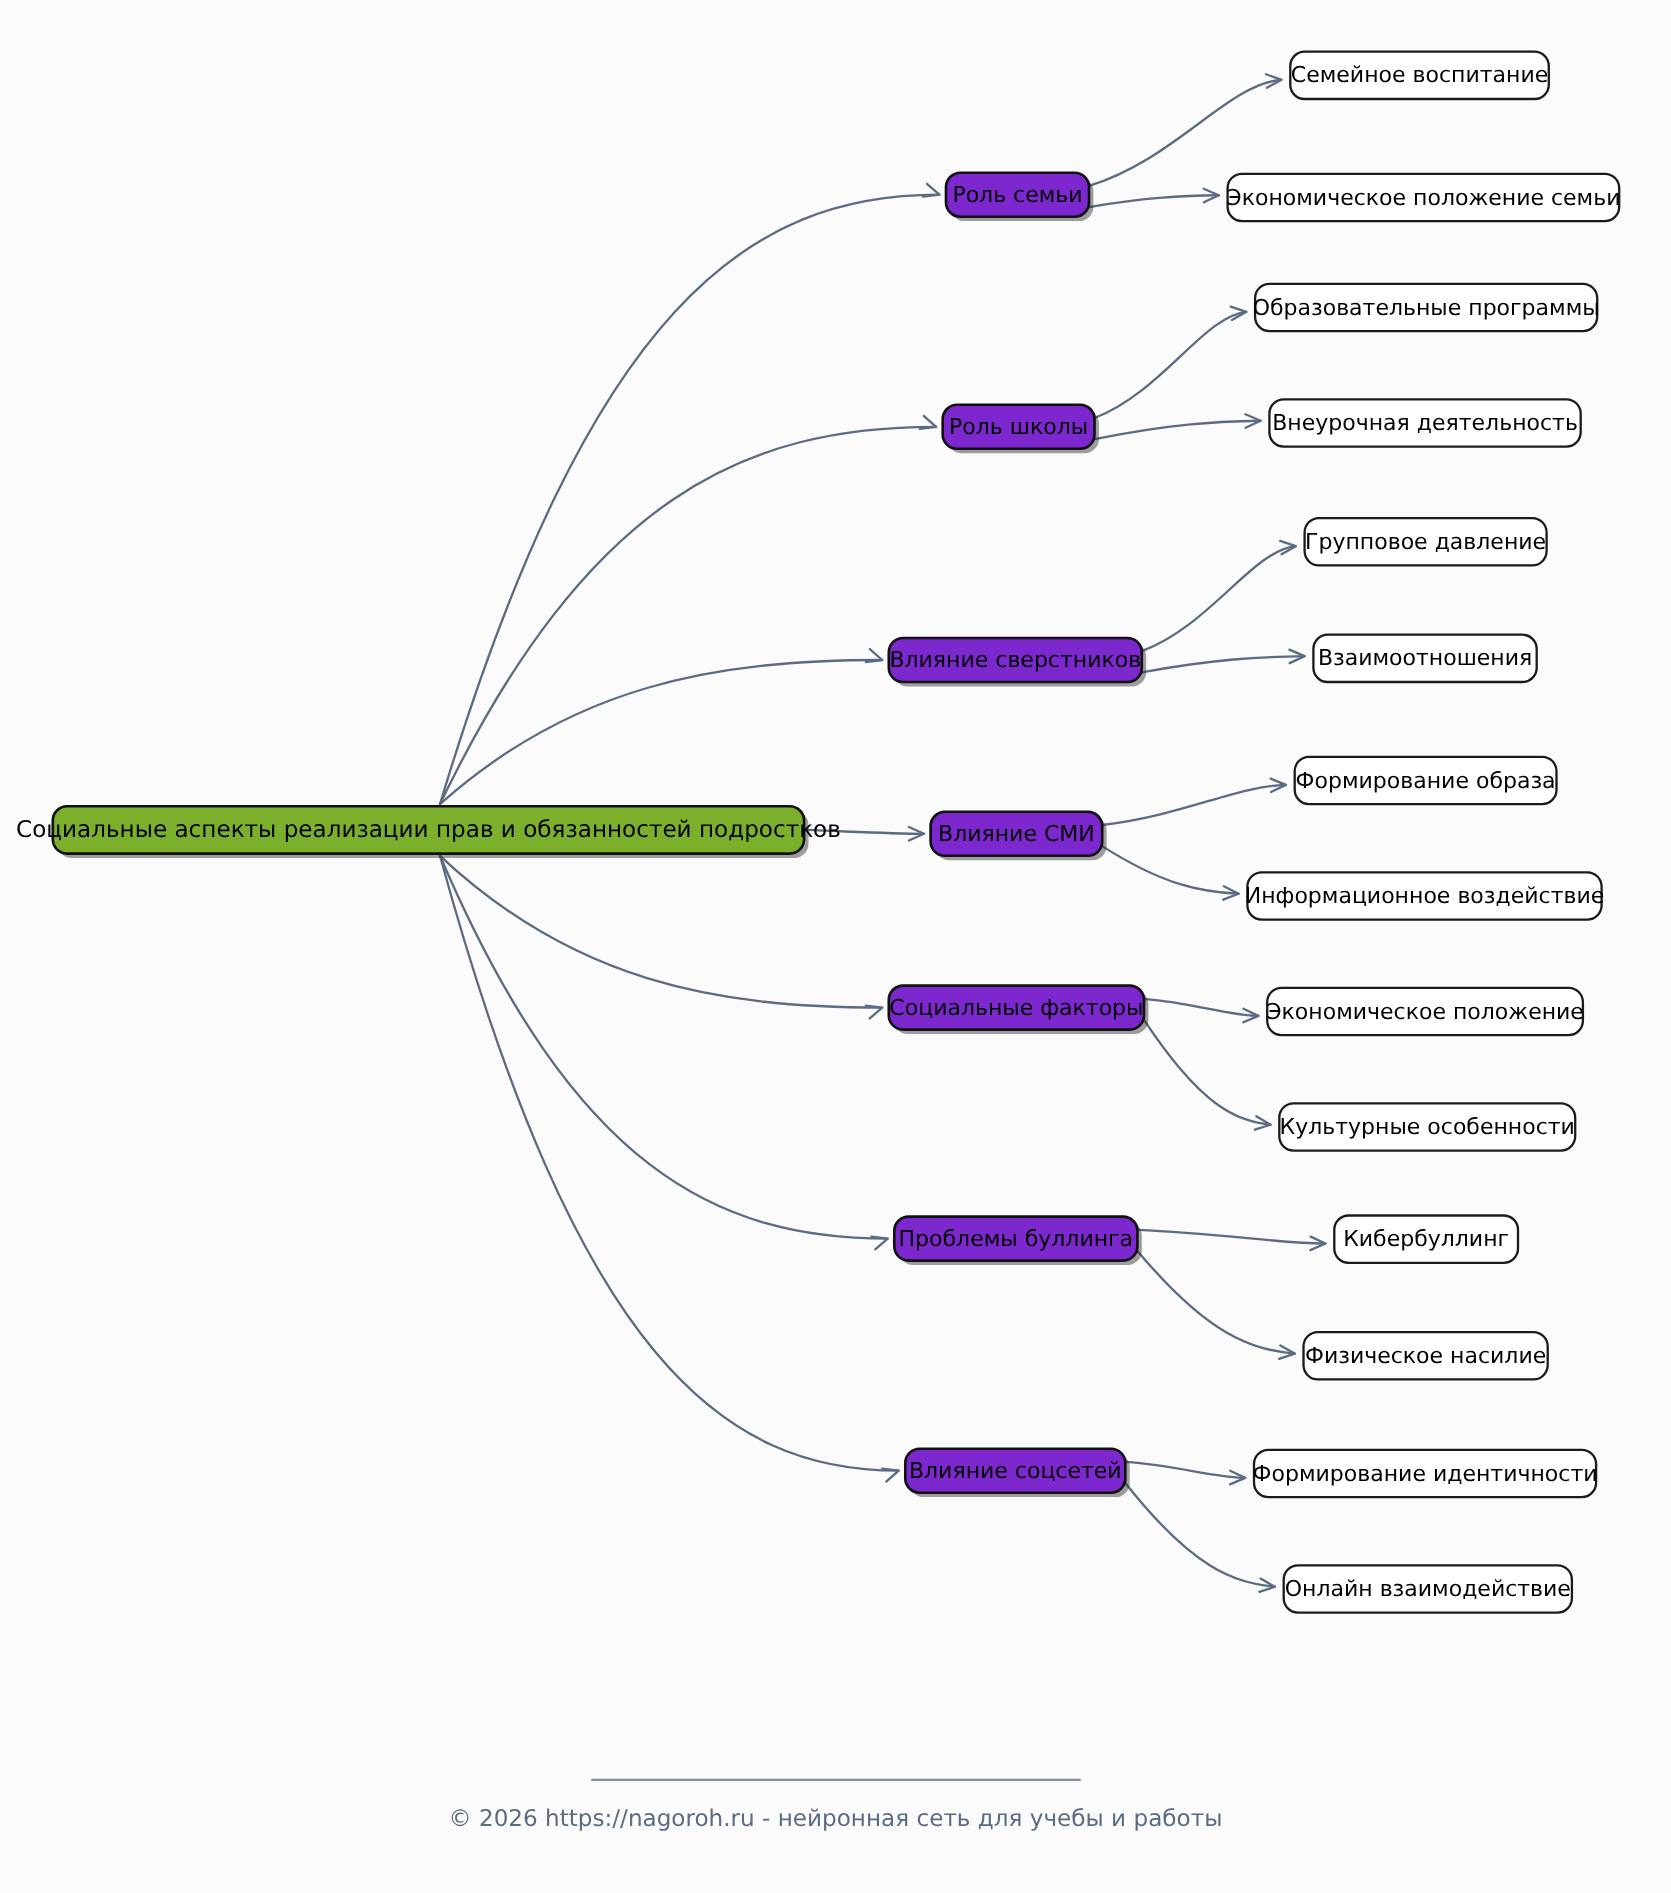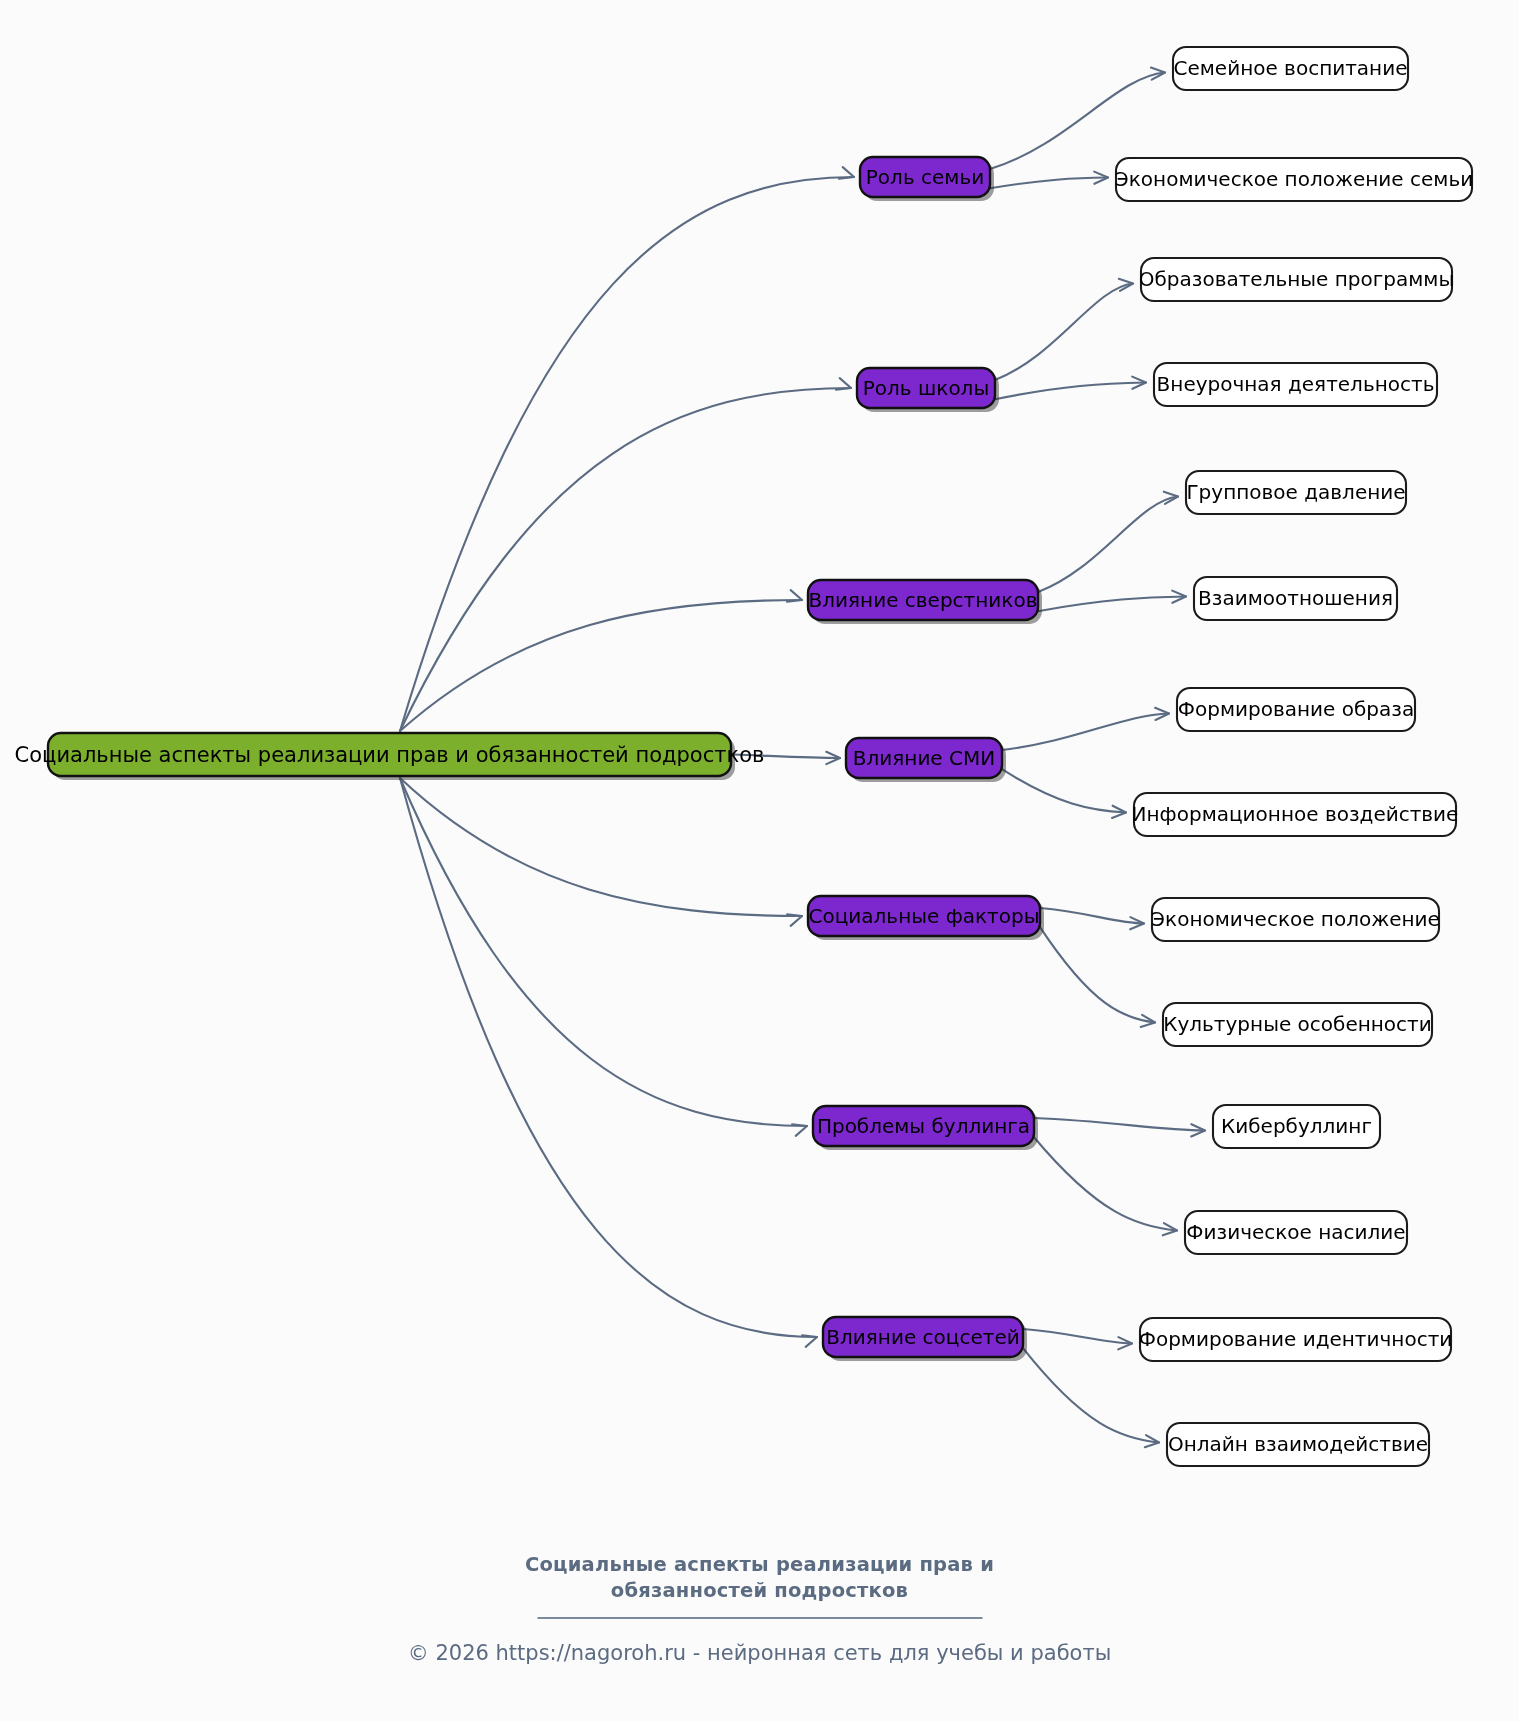--- a/index.html
+++ b/index.html
@@ -252,22 +252,18 @@
       <g>
         <rect x="1140" y="1318" width="311" height="43" rx="13" ry="13" class="node-box node-leaf-box"></rect>
         <text x="1295.5" y="1340.5" text-anchor="middle" class="node-label leaf-label">Формирование идентичности</text>
       </g>
       <g>
         <rect x="1167" y="1423" width="262" height="43" rx="13" ry="13" class="node-box node-leaf-box"></rect>
         <text x="1298" y="1445.5" text-anchor="middle" class="node-label leaf-label">Онлайн взаимодействие</text>
       </g>
     </svg>
 
-  <div class="footer" id="footer-title">
-    <span>Социальные аспекты реализации прав и</span><br>
-    <span>обязанностей подростков</span>
-  </div>
 
   <div id="footer-rule"></div>
 
   <div class="footer" id="footer-credit">© 2026 https://nagoroh.ru - нейронная сеть для учебы и работы</div>
 
 </div>
 
 </body></html>

